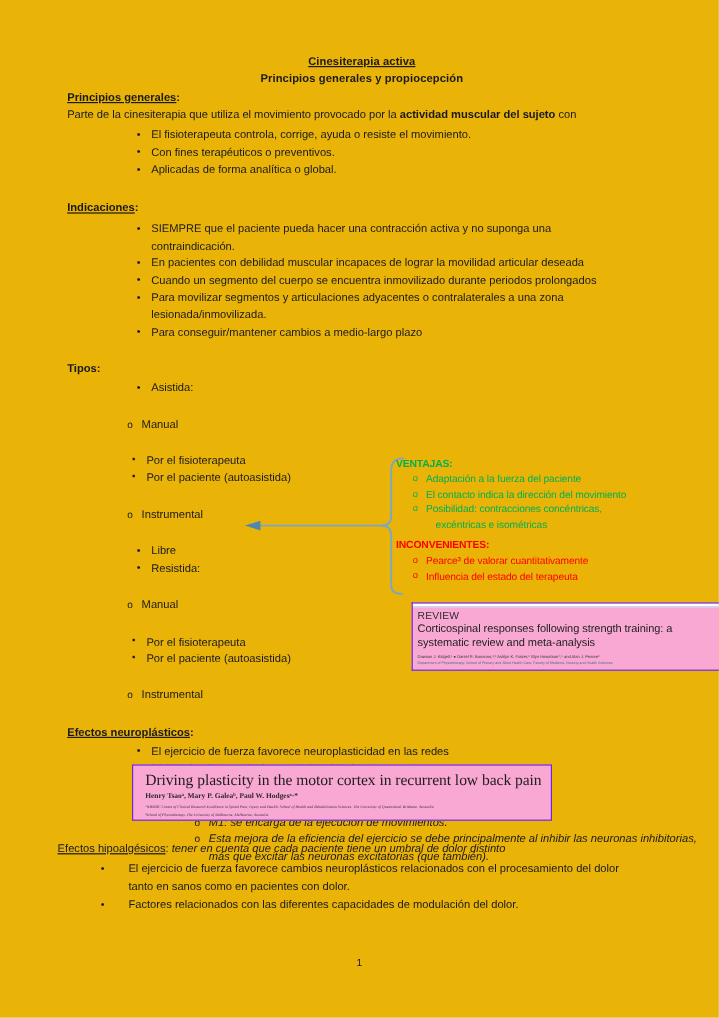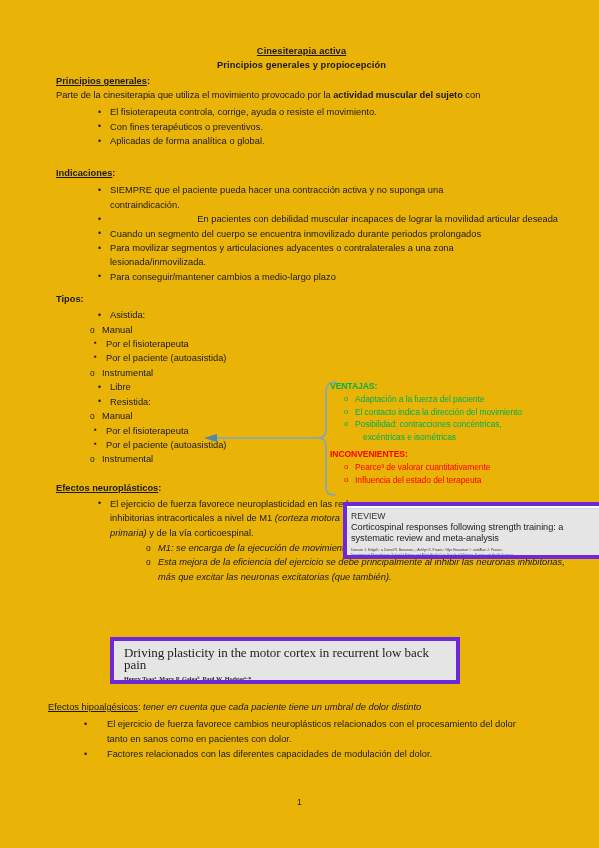--- a/index.html
+++ b/index.html
@@ -50,21 +50,21 @@
   .para {
     font-size: 9.3px;
     line-height: 14.2px;
     letter-spacing: -.02px;
   }
   .para.indent { padding-left: 14px; }
   b.bold { font-weight: bold; }
   i.ital { font-style: italic; }
 
   ul.lvl1, ul.lvl2, ul.lvl3 {
-    margin: 0;
+    margin: 16px;
     padding: 0;
     list-style: none;
   }
   ul.lvl1 > li {
     position: relative;
     padding-left: 12px;
     margin-left: 42px;
     font-size: 9.3px;
     line-height: 14.4px;
   }
@@ -151,22 +151,22 @@
     font-size: 7.8px;
   }
   ul.cal.green > li { color: #00B050; }
   ul.cal.red > li { color: #FF0000; }
   .cal-cont { display: block; padding-left: 8px; }
   .cal-gap { height: 5px; }
 
   
   .paper {
     position: absolute;
-    background: #e5e5e5;
-    border: 4px solid #6d28d9;
+    background: #f9a8d4;
+    border: 1px solid #6d28d9;
     overflow: hidden;
   }
   #paper-review {
     left: 343px;
     top: 502px;
     width: 256px;
     height: 57px;
     border-right: none;
   }
   #paper-review .topbar {
@@ -297,21 +297,21 @@
     <li>El fisioterapeuta controla, corrige, ayuda o resiste el movimiento.</li>
     <li>Con fines terapéuticos o preventivos.</li>
     <li>Aplicadas de forma analítica o global.</li>
   </ul>
 
   <div class="sect-head" style="margin-top:18px;">
     <u><span>Indicaciones</span></u><span>:</span>
   </div>
   <ul class="lvl1" style="margin-top:3px;">
     <li style="width:398px;"><span>SIEMPRE que el paciente pueda hacer una contracción activa y no suponga una contraindicación.</span></li>
-    <li style="width:460px;text-align:right;"><span>En pacientes con debilidad muscular incapaces de lograr la movilidad articular deseada</span></li>
+    <li style="width:460px;"><span>En pacientes con debilidad muscular incapaces de lograr la movilidad articular deseada</span></li>
     <li style="width:470px;"><span>Cuando un segmento del cuerpo se encuentra inmovilizado durante periodos prolongados</span></li>
     <li style="width:428px;"><span>Para movilizar segmentos y articulaciones adyacentes o contralaterales a una zona lesionada/inmovilizada.</span></li>
     <li style="width:460px;"><span>Para conseguir/mantener cambios a medio-largo plazo</span></li>
   </ul>
 
   <div id="tipos-block">
     <div class="sect-head">Tipos:</div>
 
     <ul class="lvl1" style="margin-top:2px;">
       <li>Asistida:</li>

